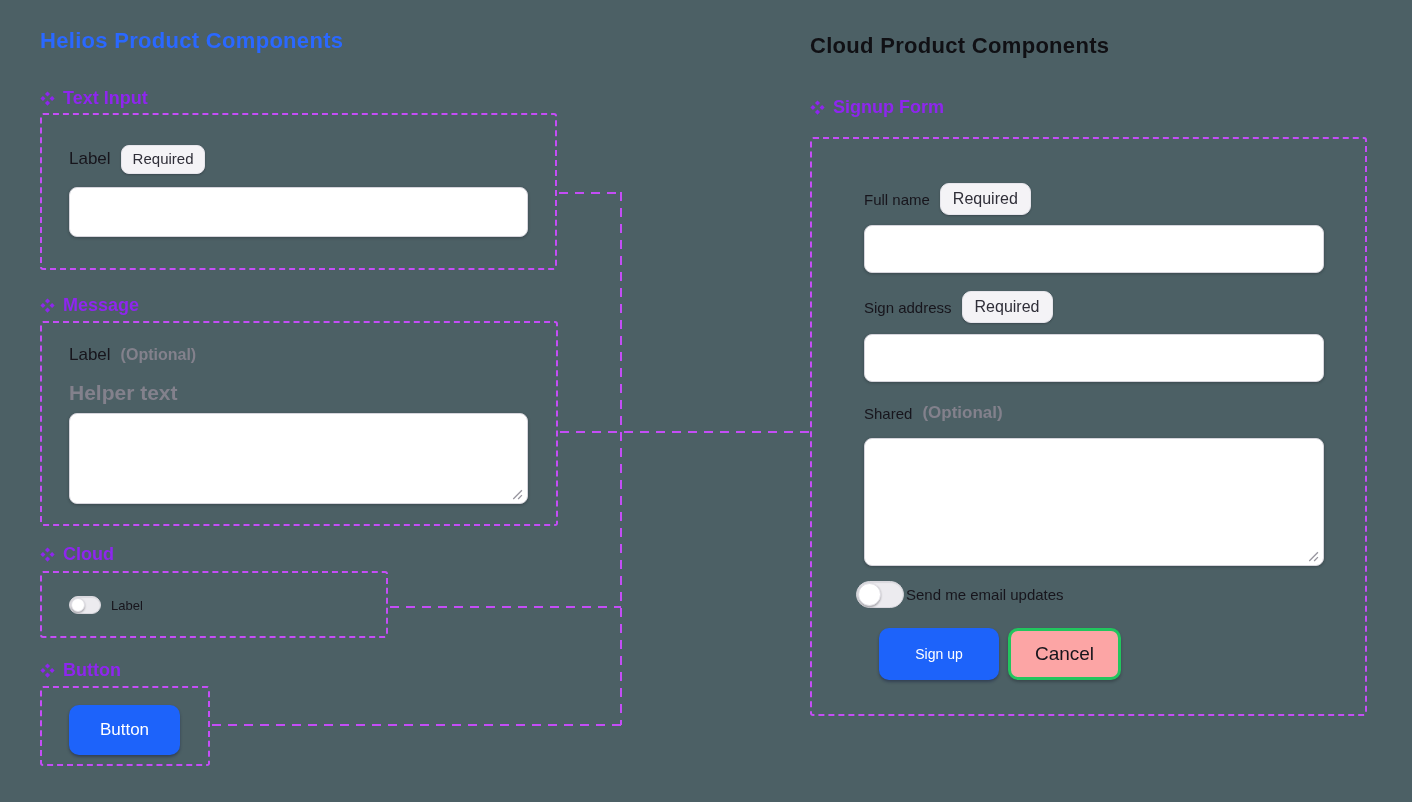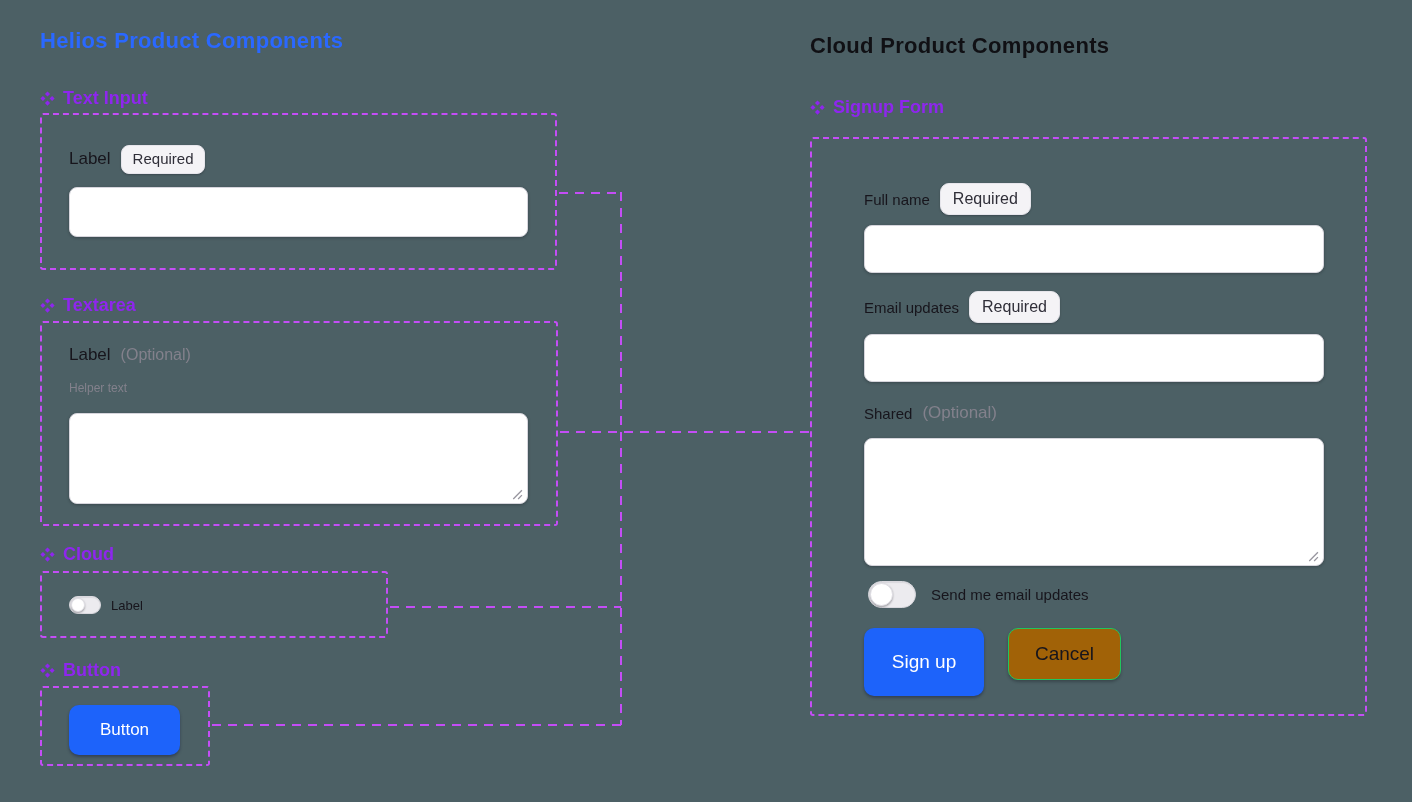--- a/index.html
+++ b/index.html
@@ -24,21 +24,21 @@
 
   .comp-label{position:absolute;display:flex;align-items:center;gap:8px;color:var(--component-purple);
     font-size:18px;font-weight:bold;white-space:nowrap}
   .comp-label svg{width:15px;height:15px;fill:currentColor;flex:0 0 auto}
 
   .frame{position:absolute;border:2px dashed var(--frame-dash);border-radius:3px}
 
   .field-row{position:absolute;display:flex;align-items:center;gap:10px;white-space:nowrap}
   .field-label{font-weight:normal;color:var(--text-dark)}
   .fs17{font-size:17px}.fs19{font-size:15px}
-  .muted{color:var(--text-muted);font-weight:normal}
+  .muted{color:var(--text-muted);font-weight:bold}
   .badge{background:var(--badge-bg);color:#2F2E38;border:1px solid #E6E5EB;border-radius:8px;
     padding:4px 11px;font-size:15px;box-shadow:0 1px 2px rgba(18,16,24,.28);line-height:1.25}
   .badge.lg{font-size:16px;padding:5px 12px;border-radius:9px}
 
   .text-field{position:absolute;background:#fff;border:1px solid var(--field-border);border-radius:8px;
     box-shadow:0 1px 3px rgba(18,16,24,.30);width:100%;font-size:16px;padding:6px 10px;color:var(--text-dark)}
   .area-wrap{position:absolute;background:#fff;border:1px solid var(--field-border);border-radius:8px;
     box-shadow:0 1px 3px rgba(18,16,24,.30)}
   .area-wrap textarea{position:absolute;inset:0;width:100%;height:100%;border:none;resize:none;background:transparent;
     border-radius:8px;font-family:inherit;font-size:16px;padding:8px 10px;color:var(--text-dark)}
@@ -49,21 +49,21 @@
     box-shadow:inset 0 1px 1px rgba(18,16,24,.08);cursor:pointer;flex:0 0 auto}
   .toggle .knob{position:absolute;left:1px;top:1px;background:#fff;border:1px solid #E0DFE5;border-radius:50%;
     box-shadow:0 1px 2px rgba(18,16,24,.35)}
   .toggle.sm{width:32px;height:18px}.toggle.sm .knob{width:14px;height:14px}
   .toggle.lg{width:48px;height:27px}.toggle.lg .knob{width:23px;height:23px}
   .toggle-row{position:absolute;display:flex;align-items:center}
 
   .btn{display:flex;align-items:center;justify-content:center;border-radius:10px;cursor:pointer;
     white-space:nowrap;border:none;font-family:inherit}
   .btn-primary{background:var(--button-blue);color:#fff;box-shadow:0 2px 3px rgba(15,20,60,.40)}
-  .btn-secondary{background:#a16207;color:var(--text-dark);border:1px solid #22c55e;box-shadow:0 2px 3px rgba(18,16,24,.30)}
+  .btn-secondary{background:#fca5a5;color:var(--text-dark);border:3px solid #22c55e;box-shadow:0 2px 3px rgba(18,16,24,.30)}
 
   .conn{position:absolute}
   .conn-h{height:2px;background:repeating-linear-gradient(90deg,var(--frame-dash) 0 9px,transparent 9px 16px)}
   .conn-v{width:2px;background:repeating-linear-gradient(180deg,var(--frame-dash) 0 9px,transparent 9px 16px)}
 </style>
 </head>
 <body>
 
 <svg width="0" height="0" style="position:absolute">
   <defs>
@@ -95,28 +95,28 @@
       <span class="field-label fs17">Label</span>
       <span class="badge">Required</span>
     </div>
     <input class="text-field" style="left: 27px; top: 72px; width: 459px; height: 50px;" type="text">
   </div>
 
   <div class="comp-label" style="left:40px;top:295px">
     <svg viewBox="0 0 16 16">
         <use href="#comp-diamond"></use>
       </svg>
-    <span>Textarea</span>
+    <span>Message</span>
   </div>
   <div class="frame" style="left:40px;top:321px;width:518px;height:205px">
     <div class="field-row" style="left:27px;top:22px">
       <span class="field-label fs17">Label</span>
       <span class="muted" style="font-size:16px">(Optional)</span>
     </div>
-    <div class="muted" style="position:absolute;left:27px;top:58px;font-size:12px">Helper text</div>
+    <div class="muted" style="position:absolute;left:27px;top:58px;font-size:21px">Helper text</div>
     <div class="area-wrap" style="left:27px;top:90px;width:459px;height:91px">
       <textarea style=""></textarea>
       <span class="grip">
         <svg viewBox="0 0 12 12">
             <path d="M3 11 L11 3 M7.5 11 L11 7.5"></path>
           </svg>
       </span>
     </div>
   </div>
 
@@ -153,42 +153,42 @@
   </div>
   <div class="frame" style="left:810px;top:137px;width:557px;height:579px">
 
     <div class="field-row" style="left:52px;top:44px">
       <span class="field-label fs19">Full name</span>
       <span class="badge lg">Required</span>
     </div>
     <input class="text-field" style="left: 52px; top: 86px; width: 460px; height: 48px;" type="text">
 
     <div class="field-row" style="left:52px;top:152px">
-      <span class="field-label fs19">Email updates</span>
+      <span class="field-label fs19">Sign address</span>
       <span class="badge lg">Required</span>
     </div>
     <input class="text-field" style="left: 52px; top: 195px; width: 460px; height: 48px;" type="email">
 
     <div class="field-row" style="left:52px;top:264px">
       <span class="field-label fs19">Shared</span>
       <span class="muted" style="font-size:17px">(Optional)</span>
     </div>
     <div class="area-wrap" style="left:52px;top:299px;width:460px;height:128px">
       <textarea style=""></textarea>
       <span class="grip">
         <svg viewBox="0 0 12 12">
             <path d="M3 11 L11 3 M7.5 11 L11 7.5"></path>
           </svg>
       </span>
     </div>
 
-    <div class="toggle-row" style="left:56px;top:442px;gap:15px">
+    <div class="toggle-row" style="left:44px;top:442px;gap:2px">
       <span class="toggle lg">
           <span class="knob"></span>
         </span>
       <span class="field-label fs19">Send me email updates</span>
     </div>
 
-    <button class="btn btn-primary" style="position:absolute;left:52px;top:489px;width:120px;height:68px;font-size:19px">Sign up</button>
+    <button class="btn btn-primary" style="position:absolute;left:67px;top:489px;width:120px;height:52px;font-size:14px">Sign up</button>
     <button class="btn btn-secondary" style="position:absolute;left:196px;top:489px;width:113px;height:52px;font-size:19px">Cancel</button>
   </div>
 
 </div>
 
 </body></html>

